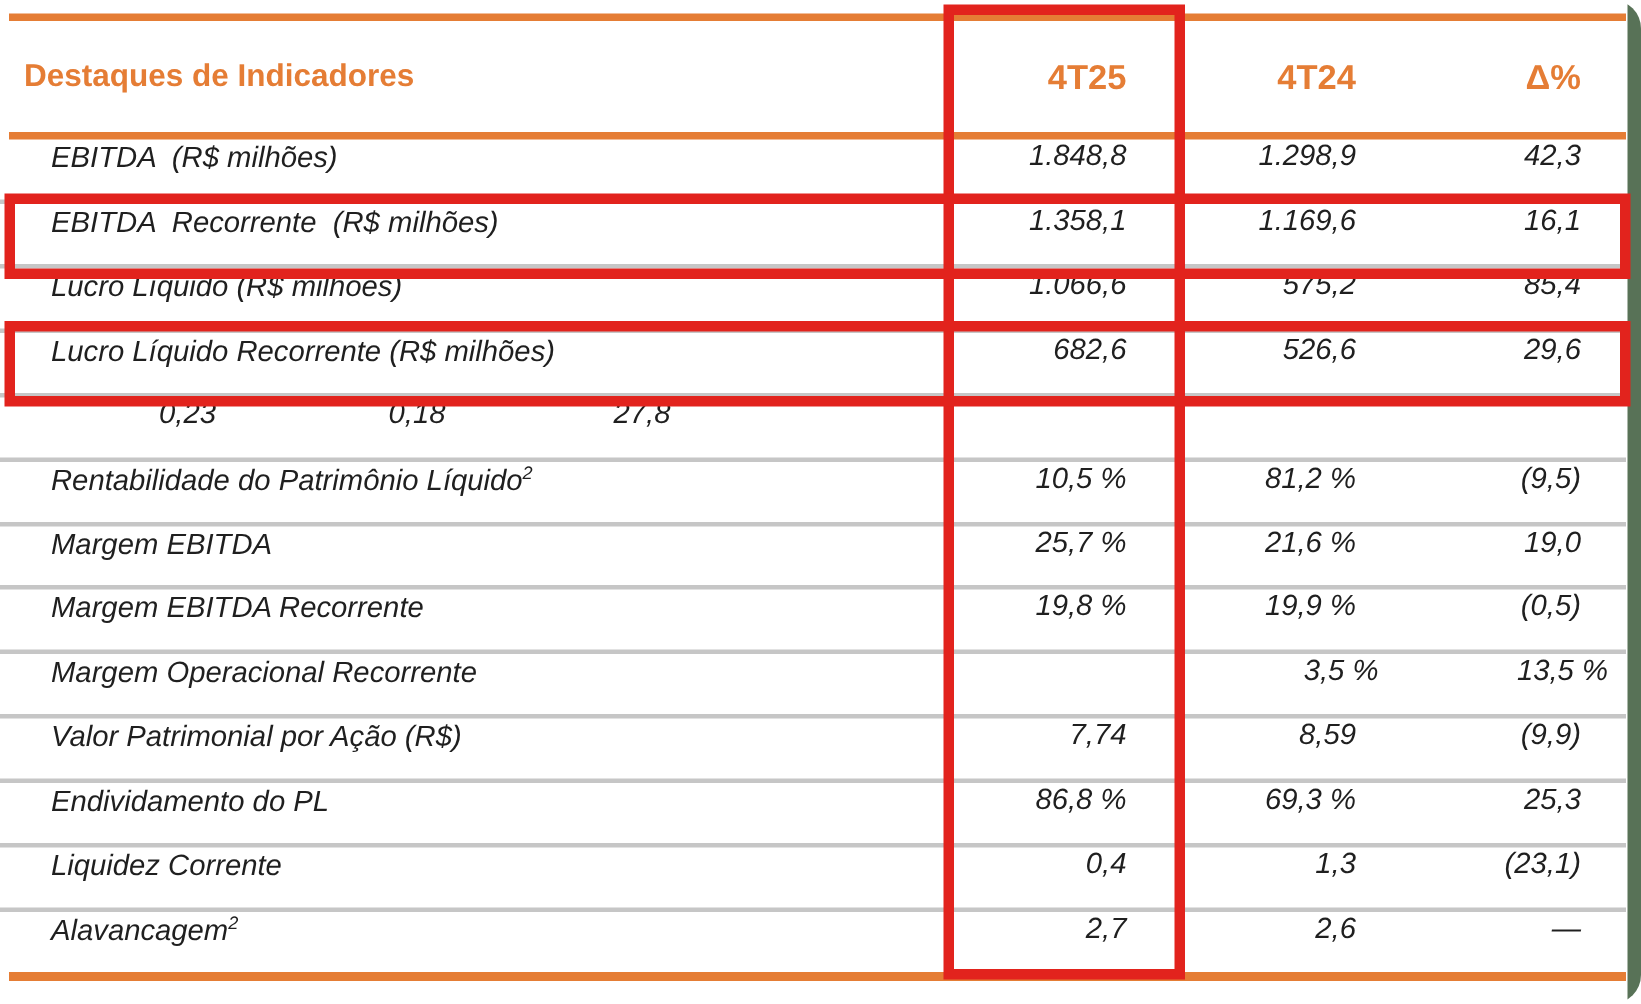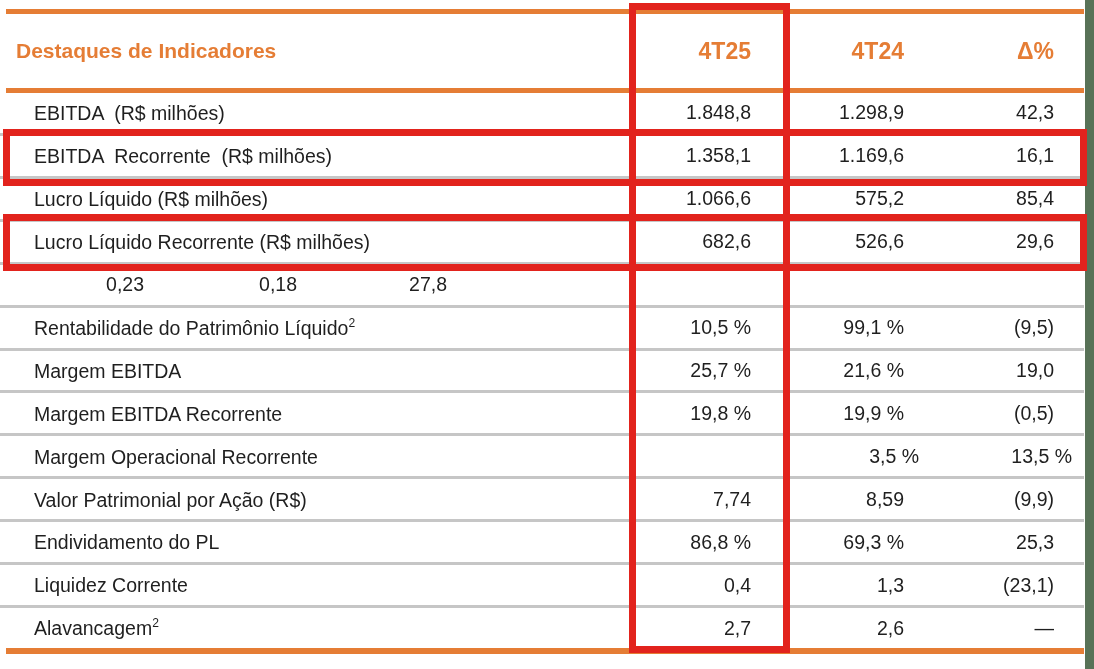--- a/index.html
+++ b/index.html
@@ -9,20 +9,21 @@
     --separator:#c6c6c6;
     --text:#1f1f1f;
   }
   html,body{margin:0;padding:0;background:#ffffff;}
   body{font-family:"Liberation Sans", sans-serif;color:var(--text);}
   .screen{
     position:relative;
     width:1094px;height:669px;
     background:#ffffff;
     overflow:hidden;
+    border-radius:19px;
   }
   .green-strip{
     position:absolute;top:0;right:0;width:9px;height:100%;
     background:var(--green-strip);
   }
   .oline{position:absolute;left:6px;right:10px;background:var(--orange);}
   .oline.top{top:9px;height:5px;}
   .oline.mid{top:88px;height:5px;}
   .oline.bottom{top:648px;height:6px;}
   .header-row{
@@ -39,24 +40,25 @@
     box-sizing:border-box;
   }
   .c-a{width:160px;padding-right:16px;box-sizing:border-box;text-align:right;}
   .c-b{width:125px;padding-right:12px;box-sizing:border-box;text-align:right;margin-left:24px;}
   .c-c{width:168px;padding-right:30px;box-sizing:border-box;text-align:right;}
   .tbody{
     position:absolute;top:93px;left:0;right:10px;height:555px;
     display:flex;flex-direction:column;
   }
   .row{
-    flex:1;display:flex;align-items:center;
+    flex:1;display:flex;
     border-bottom:3px solid var(--separator);
     box-sizing:border-box;
     font-size:19.5px;
+    font-style:italic;
   }
   .row:last-child{border-bottom:none;}
   .c-label{flex:1;padding-left:34px;white-space:pre;}
   .c-label sup{font-size:0.62em;}
   
   .col-highlight{
     position:absolute;left:629px;top:3px;width:161px;height:650px;
     border:7px solid var(--red);box-sizing:border-box;
     pointer-events:none;
   }
@@ -113,21 +115,21 @@
 
   <div class="row">
     <div class="c-a">0,23</div>
     <div class="c-b">0,18</div>
     <div class="c-c">27,8</div>
   </div>
 
   <div class="row">
     <div class="c-label"><span class="lbl">Rentabilidade do Patrimônio Líquido</span><sup>2</sup></div>
     <div class="c-a">10,5 %</div>
-    <div class="c-b">99,1 %</div>
+    <div class="c-b">81,2 %</div>
     <div class="c-c">(9,5)</div>
   </div>
 
   <div class="row">
     <div class="c-label"><span class="lbl">Margem EBITDA</span><sup></sup></div>
     <div class="c-a">25,7 %</div>
     <div class="c-b">21,6 %</div>
     <div class="c-c">19,0</div>
   </div>
 

